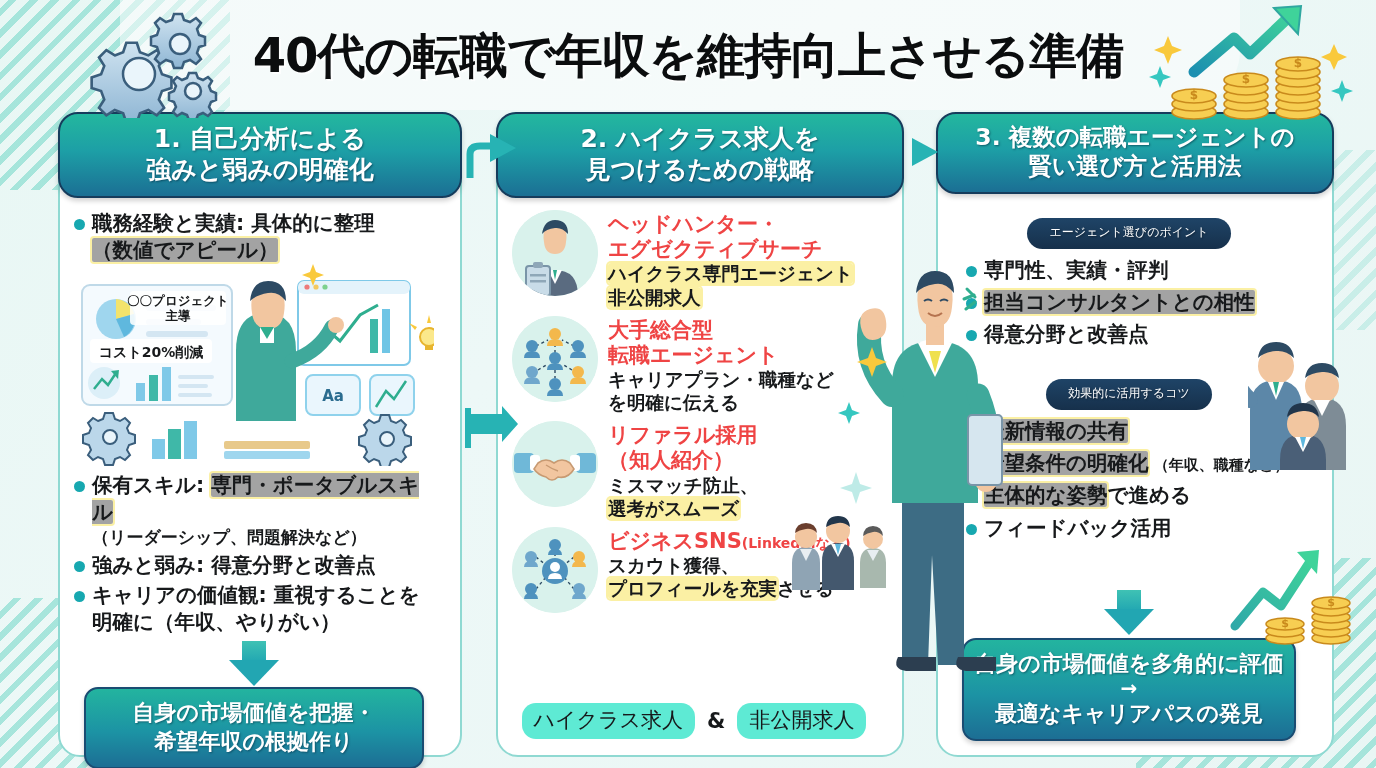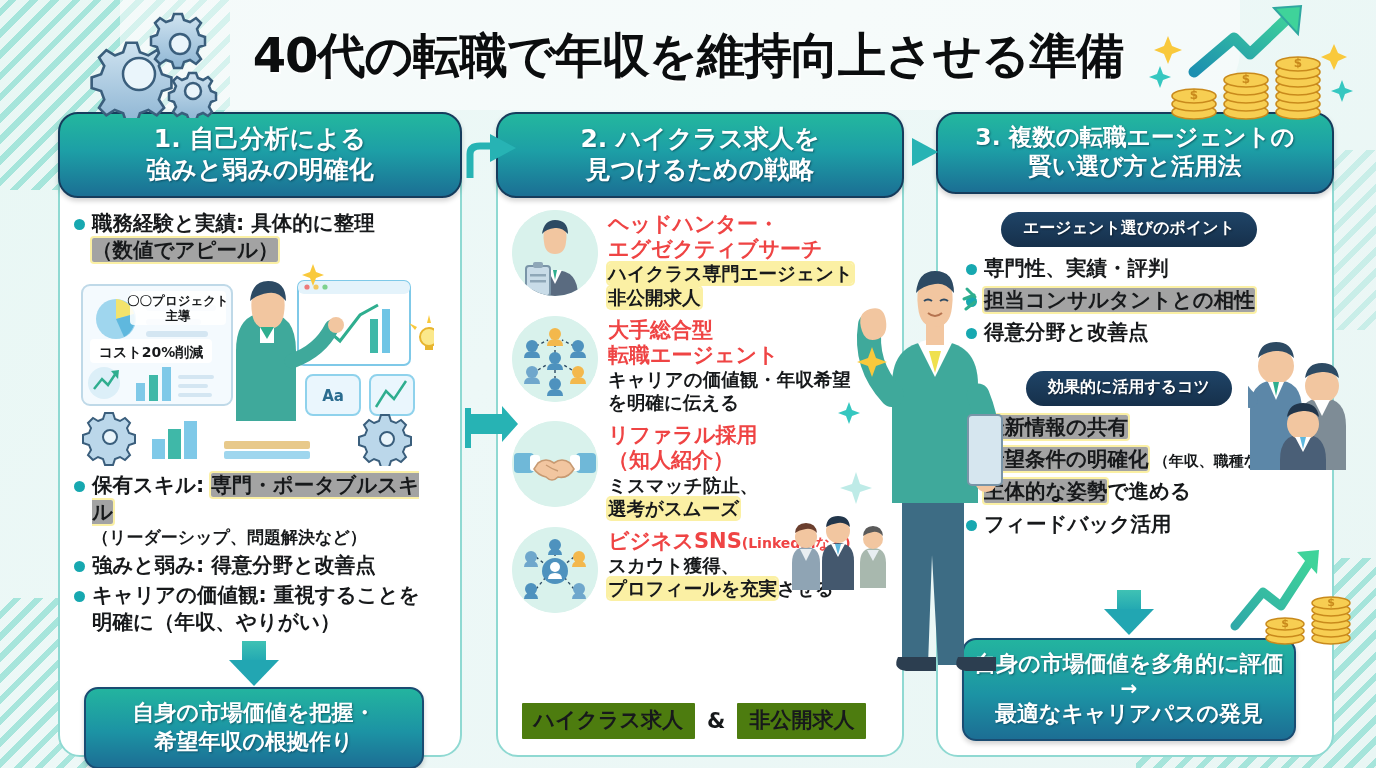--- a/index.html
+++ b/index.html
@@ -174,36 +174,36 @@
     background: #FBF0A4; border-radius: 3px;
     box-shadow: 0 0 0 2px #FBF0A4;
   }
 
   .tags-row {
     margin-top: auto;
     display: flex; align-items: center; justify-content: center; gap: 12px;
     padding: 4px 0 6px;
   }
   .tag-pill {
-    background: #4d7c0f; border-radius: 1px;
+    background: #5eead4; border-radius: 14px;
     padding: 3px 12px 5px;
-    font-size: 21px; font-weight: 700; color: #17191B;
+    font-size: 21px; font-weight: 400; color: #17191B;
   }
   .amp { font-size: 21px; font-weight: 700; color: #17191B; }
 
   
   .pill {
     align-self: center;
     background: linear-gradient(180deg, #1F4467 0%, #16304B 100%);
     color: #fff;
     border-radius: 20px;
     padding: 6px 22px 8px;
-    font-size: 16px; font-weight: 700;
+    font-size: 12px; font-weight: 400;
     text-shadow: 1px 1px 2px rgba(0,0,0,.45);
-    margin: 6px 0 8px;
+    margin: 12px 0 8px;
     white-space: nowrap;
   }
   .c3-bullets { padding-left: 14px; }
   .c3-bullets .btext { font-size: 20.5px; }
   .c3-bullets .bullet-row { margin-bottom: 5px; }
   .note { font-size: 15px; font-weight: 700; }
 
   .spacer { flex: 1; }
 
   
@@ -521,21 +521,21 @@
               <circle cx="66" cy="56" r="6" fill="#F3B84C"></circle>
                 <path d="M58 68 q0 -7 8 -7 q8 0 8 7z" fill="#F3B84C"></path>
               <circle cx="43" cy="68" r="6" fill="#4E92BE"></circle>
                 <path d="M35 80 q0 -7 8 -7 q8 0 8 7z" fill="#4E92BE"></path>
             </g>
           </svg>
         </div>
         <div class="item2-txt">
           <div class="i2-title">大手総合型</div>
           <div class="i2-title">転職エージェント</div>
-          <div class="i2-sub">キャリアの価値観・年収希望</div>
+          <div class="i2-sub">キャリアプラン・職種など</div>
           <div class="i2-sub">を明確に伝える</div>
         </div>
       </div>
 
       <div class="item2">
         <div class="ic-circle">
           <svg viewBox="0 0 86 86" width="86" height="86">
             <circle cx="43" cy="43" r="43" fill="#D9F2EC"></circle>
             <rect x="2" y="32" width="20" height="20" rx="4" fill="#6FB8D8"></rect>
             <rect x="64" y="32" width="20" height="20" rx="4" fill="#6FB8D8"></rect>

